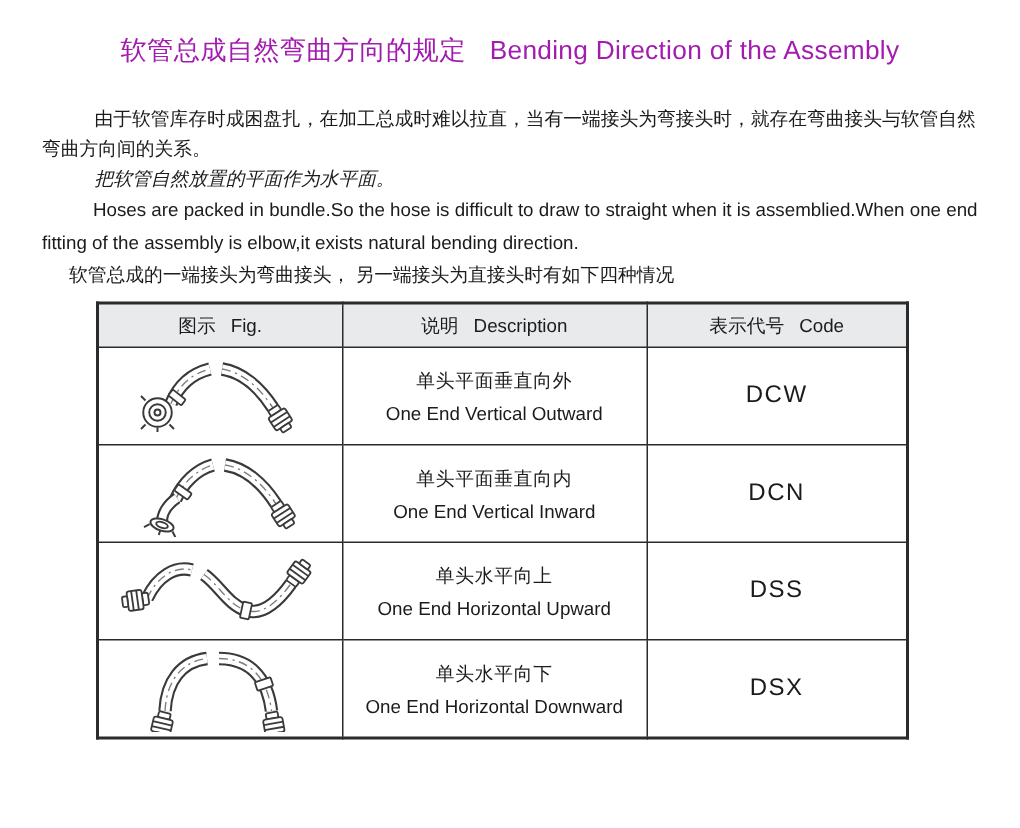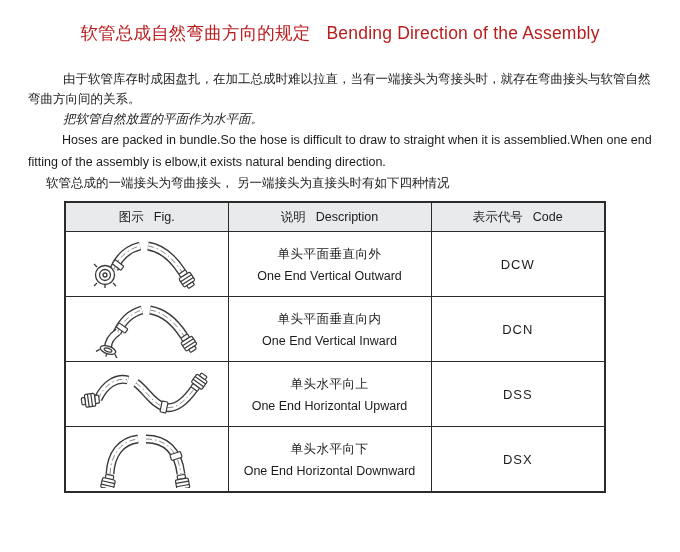--- a/index.html
+++ b/index.html
@@ -1,21 +1,21 @@
 <!DOCTYPE html>
 <html><head>
 <meta charset="utf-8">
 <style>
   html,body { margin:0; padding:0; background:#ffffff; }
   .page {
     width:680px; height:552px; position:relative; overflow:hidden;
     background:#ffffff; color:#1b1b1b;
     font-family:"Liberation Sans","DejaVu Sans",sans-serif;
   }
-  .title { text-align:center; padding-top:21px; font-size:17.5px; color:#b91c1c; letter-spacing:.2px; }
+  .title { text-align:center; padding-top:21px; font-size:17.5px; color:#a21caf; letter-spacing:.2px; }
   .title .title-en { margin-left:16px; }
   .body-text { margin:24px 20px 0 28px; font-size:12.5px; line-height:20px; }
   .body-text p { margin:0; }
   .p-cn1 { text-indent:35px; }
   .p-cn2 { text-indent:35px;font-style:italic; }
   .p-en1 { margin-top:9px; margin-left:-7px; line-height:22px; text-indent:34px; }
   .p-en2 { margin-left:-7px; line-height:22px; text-indent:34px; }
   .p-cn3 { margin-top:9px; text-indent:18px; }
   .p-en3 { margin-top:8px; margin-left:-7px; text-indent:25px; }
 
@@ -26,21 +26,21 @@
   }
   table.spec col.c1 { width:163px; }
   table.spec col.c2 { width:203px; }
   table.spec col.c3 { width:174px; }
   table.spec th, table.spec td { border:1px solid #2b2b2b; text-align:center; vertical-align:middle; padding:0;margin-top:28px; }
   table.spec thead th { height:28px; background:#e8eaeb; font-weight:normal; font-size:12.5px; color:#1b1b1b; }
   th .hdr-en { margin-left:10px; }
   table.spec tbody td { height:64px; background:#ffffff; }
   .desc-cn { font-size:12.5px; letter-spacing:.5px; }
   .desc-en { font-size:12.5px; margin-top:6px; }
-  .code-text { font-size:13px; letter-spacing:1px; }
+  .code-text { font-size:16px; letter-spacing:1px; }
   .fig-svg { display:block; margin:0 auto; }
 </style>
 </head>
 <body>
 
 <div class="page">
 
   <div class="title">
     <span class="title-cn">软管总成自然弯曲方向的规定</span><span class="title-en">Bending Direction of the Assembly</span>
   </div>

